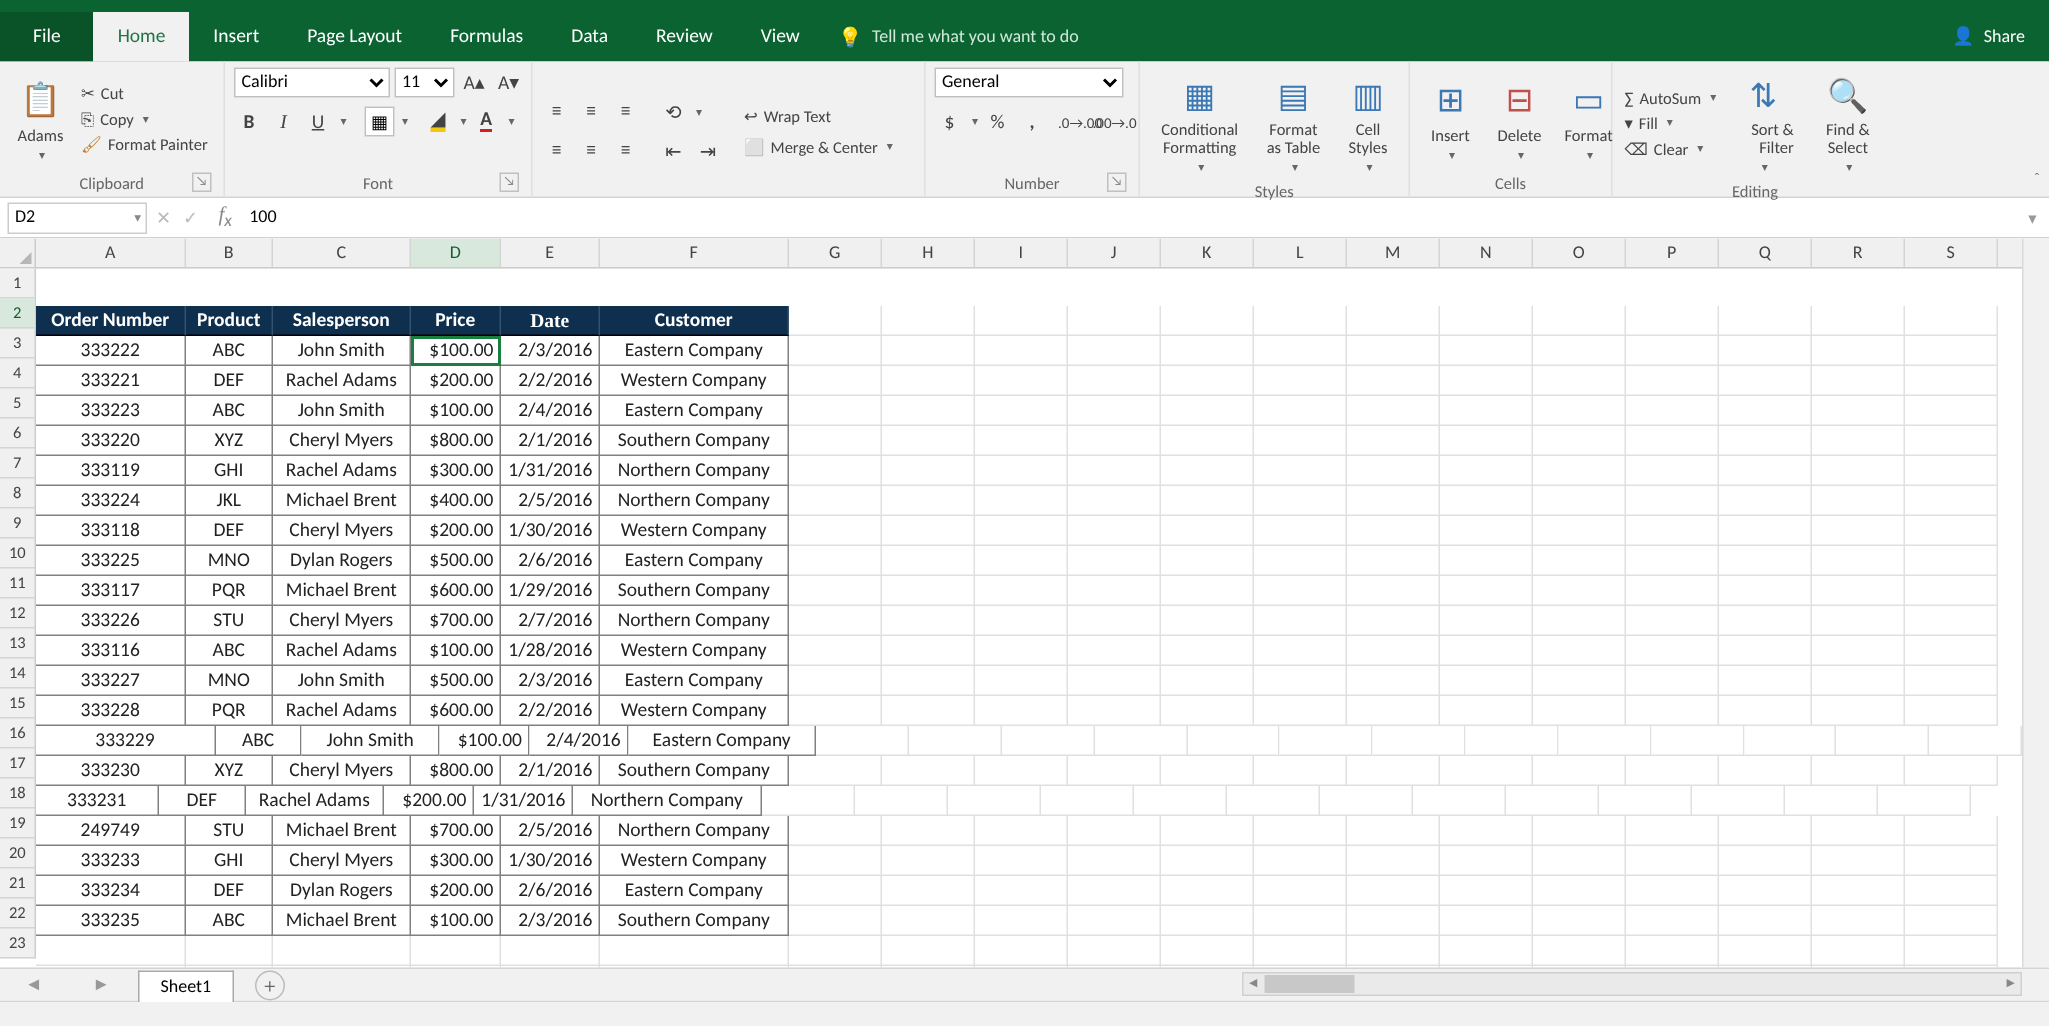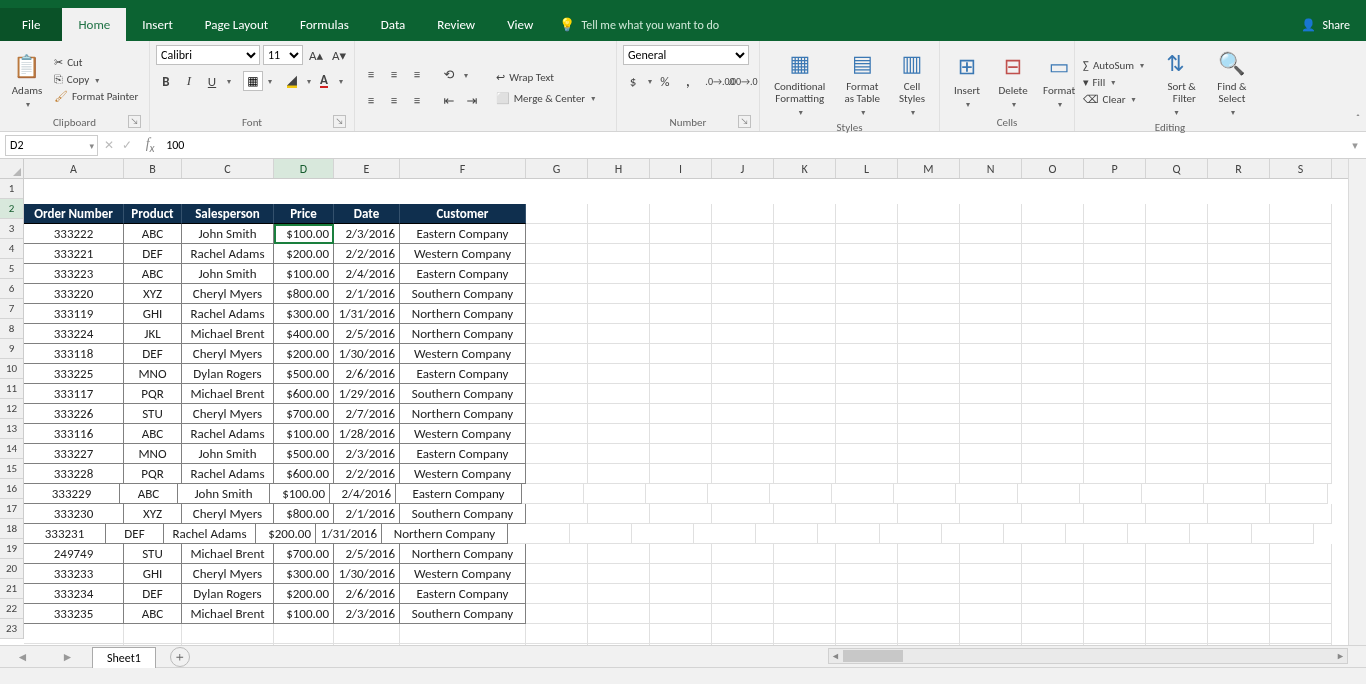--- a/index.html
+++ b/index.html
@@ -358,21 +358,21 @@
       <div class="row-h">21</div>
       <div class="row-h">22</div>
       <div class="row-h">23</div>
     </div>
   <div class="grid" id="grid">
       <div class="grow hdrrow">
         <div class="cell" style="width: 100px;">Order Number</div>
         <div class="cell" style="width: 58px;">Product</div>
         <div class="cell" style="width: 92px;">Salesperson</div>
         <div class="cell" style="width: 60px;">Price</div>
-        <div class="cell" style="width: 66px;">Date</div>
+        <div class="cell" style="width: 66px; font-family: Liberation Serif, serif;">Date</div>
         <div class="cell" style="width: 126px;">Customer</div>
         <div class="cell" style="width: 62px; background: rgb(255, 255, 255); border-top: none; border-right: 1px solid rgb(224, 224, 224); border-bottom: 1px solid rgb(224, 224, 224); border-left: none; border-image: initial;"></div>
         <div class="cell" style="width: 62px; background: rgb(255, 255, 255); border-top: none; border-right: 1px solid rgb(224, 224, 224); border-bottom: 1px solid rgb(224, 224, 224); border-left: none; border-image: initial;"></div>
         <div class="cell" style="width: 62px; background: rgb(255, 255, 255); border-top: none; border-right: 1px solid rgb(224, 224, 224); border-bottom: 1px solid rgb(224, 224, 224); border-left: none; border-image: initial;"></div>
         <div class="cell" style="width: 62px; background: rgb(255, 255, 255); border-top: none; border-right: 1px solid rgb(224, 224, 224); border-bottom: 1px solid rgb(224, 224, 224); border-left: none; border-image: initial;"></div>
         <div class="cell" style="width: 62px; background: rgb(255, 255, 255); border-top: none; border-right: 1px solid rgb(224, 224, 224); border-bottom: 1px solid rgb(224, 224, 224); border-left: none; border-image: initial;"></div>
         <div class="cell" style="width: 62px; background: rgb(255, 255, 255); border-top: none; border-right: 1px solid rgb(224, 224, 224); border-bottom: 1px solid rgb(224, 224, 224); border-left: none; border-image: initial;"></div>
         <div class="cell" style="width: 62px; background: rgb(255, 255, 255); border-top: none; border-right: 1px solid rgb(224, 224, 224); border-bottom: 1px solid rgb(224, 224, 224); border-left: none; border-image: initial;"></div>
         <div class="cell" style="width: 62px; background: rgb(255, 255, 255); border-top: none; border-right: 1px solid rgb(224, 224, 224); border-bottom: 1px solid rgb(224, 224, 224); border-left: none; border-image: initial;"></div>
         <div class="cell" style="width: 62px; background: rgb(255, 255, 255); border-top: none; border-right: 1px solid rgb(224, 224, 224); border-bottom: 1px solid rgb(224, 224, 224); border-left: none; border-image: initial;"></div>
@@ -648,21 +648,21 @@
         <div class="cell" style="width: 62px; border-right: 1px solid rgb(224, 224, 224); border-bottom: 1px solid rgb(224, 224, 224);"></div>
         <div class="cell" style="width: 62px; border-right: 1px solid rgb(224, 224, 224); border-bottom: 1px solid rgb(224, 224, 224);"></div>
         <div class="cell" style="width: 62px; border-right: 1px solid rgb(224, 224, 224); border-bottom: 1px solid rgb(224, 224, 224);"></div>
         <div class="cell" style="width: 62px; border-right: 1px solid rgb(224, 224, 224); border-bottom: 1px solid rgb(224, 224, 224);"></div>
         <div class="cell" style="width: 62px; border-right: 1px solid rgb(224, 224, 224); border-bottom: 1px solid rgb(224, 224, 224);"></div>
         <div class="cell" style="width: 62px; border-right: 1px solid rgb(224, 224, 224); border-bottom: 1px solid rgb(224, 224, 224);"></div>
         <div class="cell" style="width: 62px; border-right: 1px solid rgb(224, 224, 224); border-bottom: 1px solid rgb(224, 224, 224);"></div>
         <div class="cell" style="width: 62px; border-right: 1px solid rgb(224, 224, 224); border-bottom: 1px solid rgb(224, 224, 224);"></div>
       </div>
       <div class="grow datarow">
-        <div class="cell c-a" style="width: 96px;">333229</div>
+        <div class="cell c-a" style="width: 120px;">333229</div>
         <div class="cell c-b" style="width: 58px;">ABC</div>
         <div class="cell c-c" style="width: 92px;">John Smith</div>
         <div class="cell c-d" style="width: 60px;">$100.00</div>
         <div class="cell c-e" style="width: 66px;">2/4/2016</div>
         <div class="cell c-f" style="width: 126px;">Eastern Company</div>
         <div class="cell" style="width: 62px; border-right: 1px solid rgb(224, 224, 224); border-bottom: 1px solid rgb(224, 224, 224);"></div>
         <div class="cell" style="width: 62px; border-right: 1px solid rgb(224, 224, 224); border-bottom: 1px solid rgb(224, 224, 224);"></div>
         <div class="cell" style="width: 62px; border-right: 1px solid rgb(224, 224, 224); border-bottom: 1px solid rgb(224, 224, 224);"></div>
         <div class="cell" style="width: 62px; border-right: 1px solid rgb(224, 224, 224); border-bottom: 1px solid rgb(224, 224, 224);"></div>
         <div class="cell" style="width: 62px; border-right: 1px solid rgb(224, 224, 224); border-bottom: 1px solid rgb(224, 224, 224);"></div>

